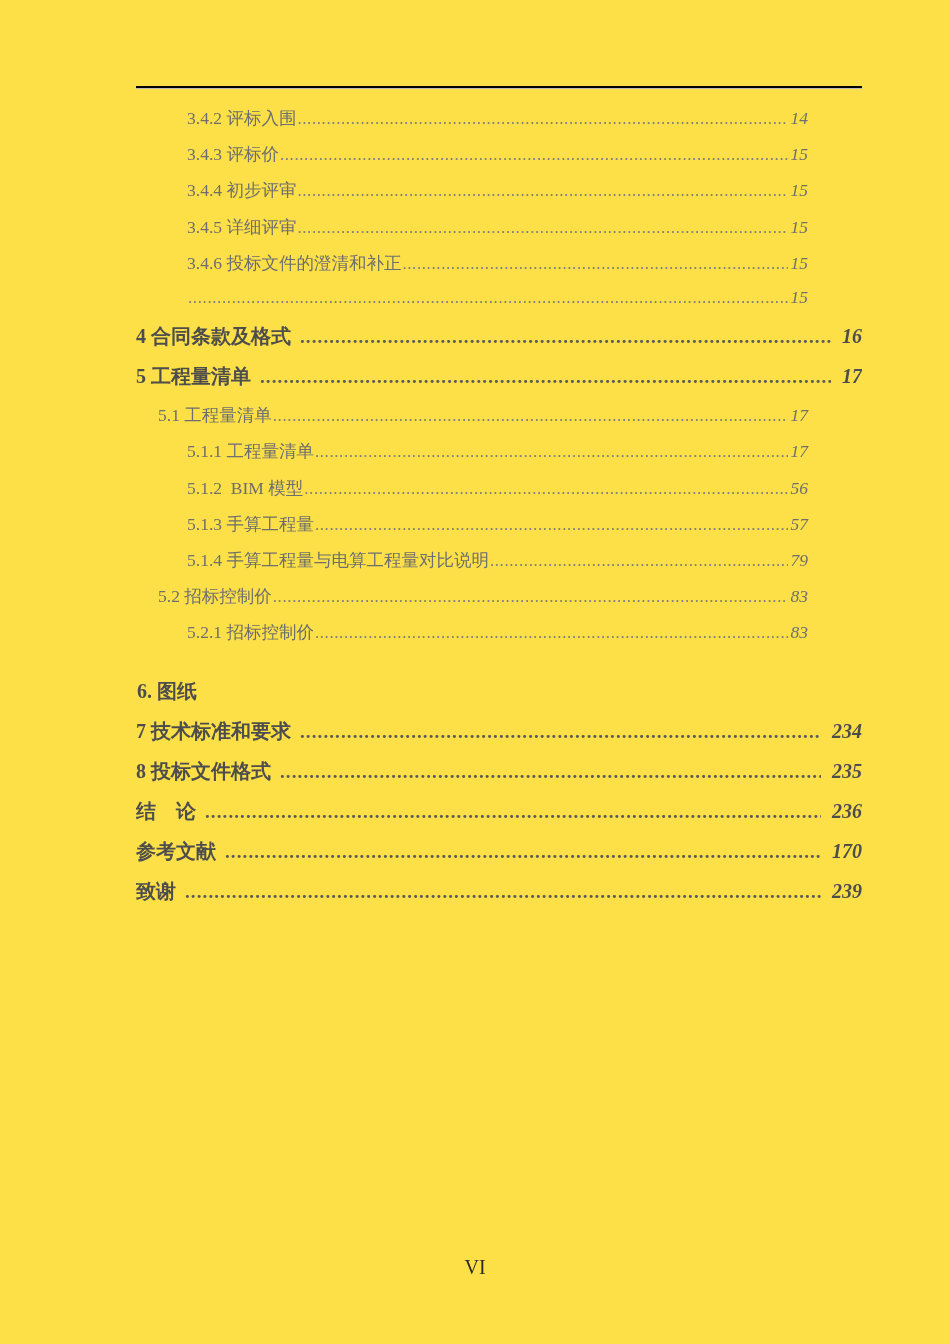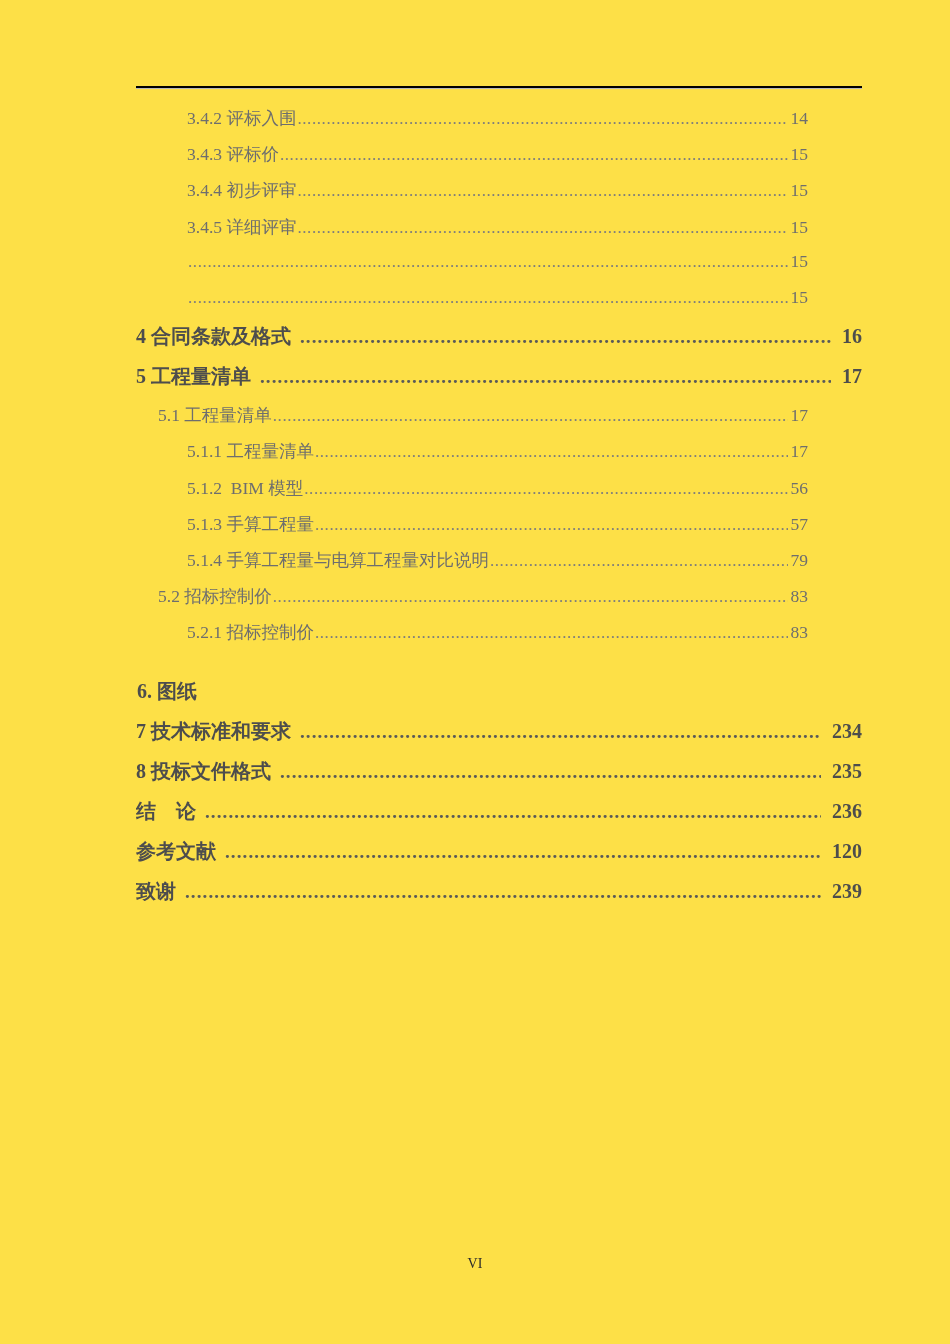--- a/index.html
+++ b/index.html
@@ -62,20 +62,21 @@
     overflow: hidden;
     white-space: nowrap;
     margin: 0 1px;
     min-width: 6px;
   }
 
   .toc-page {
     flex: 0 0 auto;
     text-align: left;
     padding-left: 2px;
+    font-style: italic;
   }
 
   
   .lvl3 {
     padding-left: 51px;
     padding-right: 54px;
     height: 36.2px;
     color: #6e6e6e;
     font-size: 17.5px;
   }
@@ -112,21 +113,21 @@
   
   .gap-before { margin-top: 22px; flex-direction: column; }
 
   
   .footer {
     position: absolute;
     left: 0;
     top: 1256px;
     width: 950px;
     text-align: center;
-    font-size: 14px;
+    font-size: 20px;
     color: #2b2b2b;
     font-family: "Liberation Serif", "DejaVu Serif", serif;
   }
 </style>
 </head>
 <body>
 
 <div class="page">
 
   <div class="header-rule"></div>
@@ -146,20 +147,21 @@
         <span class="toc-title">3.4.4 初步评审</span>
         <span class="toc-leader">...........................................................................................................................................................................................................................</span>
         <span class="toc-page">15</span>
       </div>
       <div class="toc-entry lvl3">
         <span class="toc-title">3.4.5 详细评审</span>
         <span class="toc-leader">...........................................................................................................................................................................................................................</span>
         <span class="toc-page">15</span>
       </div>
       <div class="toc-entry lvl3">
+        <span class="toc-title">3.4.6 投标文件的澄清和补正</span>
         <span class="toc-leader">...........................................................................................................................................................................................................................</span>
         <span class="toc-page">15</span>
       </div>
       <div class="toc-entry lvl3">
         <span class="toc-leader">...........................................................................................................................................................................................................................</span>
         <span class="toc-page">15</span>
       </div>
       <div class="toc-entry lvl1">
         <span class="toc-title">4 合同条款及格式</span>
         <span class="toc-leader">...........................................................................................................................................................................................................................</span>
@@ -221,21 +223,21 @@
         <span class="toc-page">235</span>
       </div>
       <div class="toc-entry lvl1">
         <span class="toc-title">结　论</span>
         <span class="toc-leader">...........................................................................................................................................................................................................................</span>
         <span class="toc-page">236</span>
       </div>
       <div class="toc-entry lvl1">
         <span class="toc-title">参考文献</span>
         <span class="toc-leader">...........................................................................................................................................................................................................................</span>
-        <span class="toc-page">120</span>
+        <span class="toc-page">170</span>
       </div>
       <div class="toc-entry lvl1">
         <span class="toc-title">致谢</span>
         <span class="toc-leader">...........................................................................................................................................................................................................................</span>
         <span class="toc-page">239</span>
       </div>
     </div>
 
   <div class="footer">VI</div>
 

